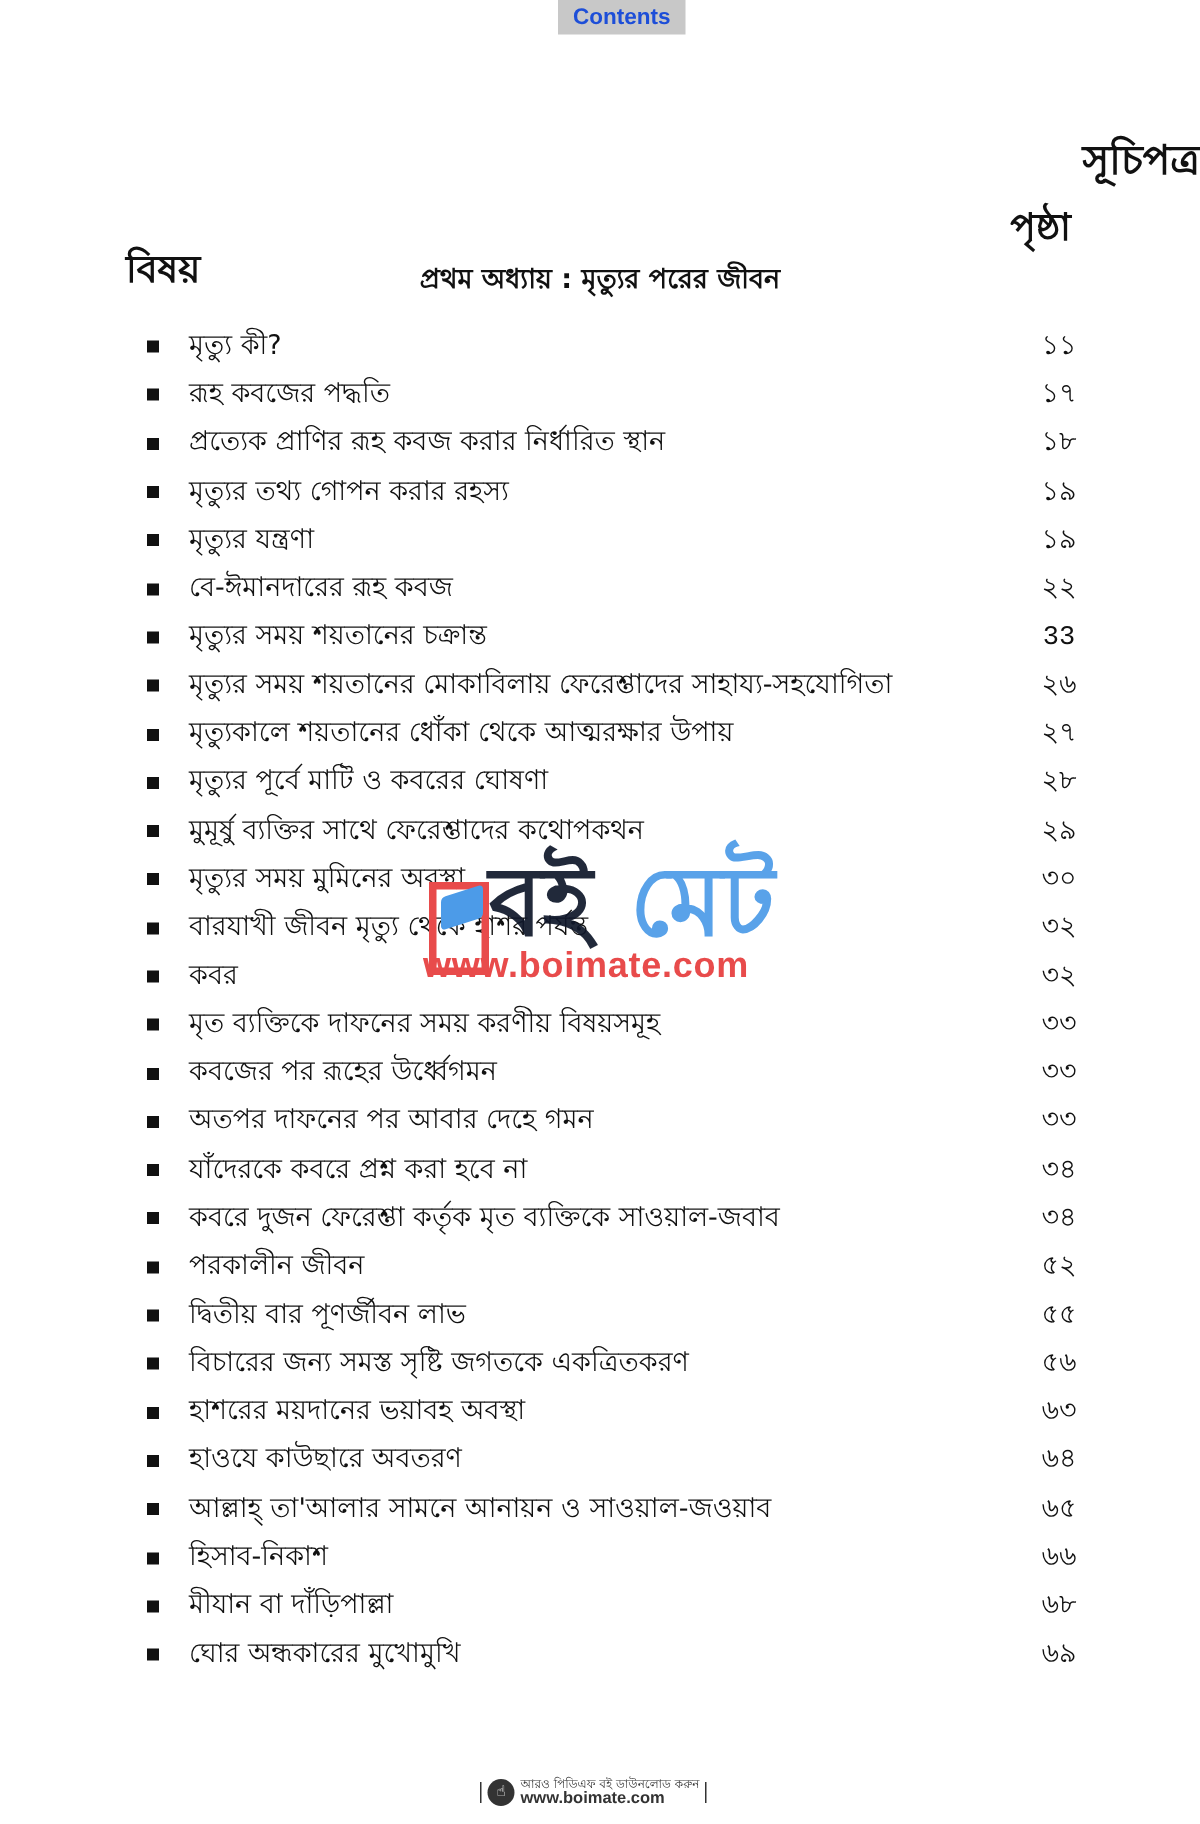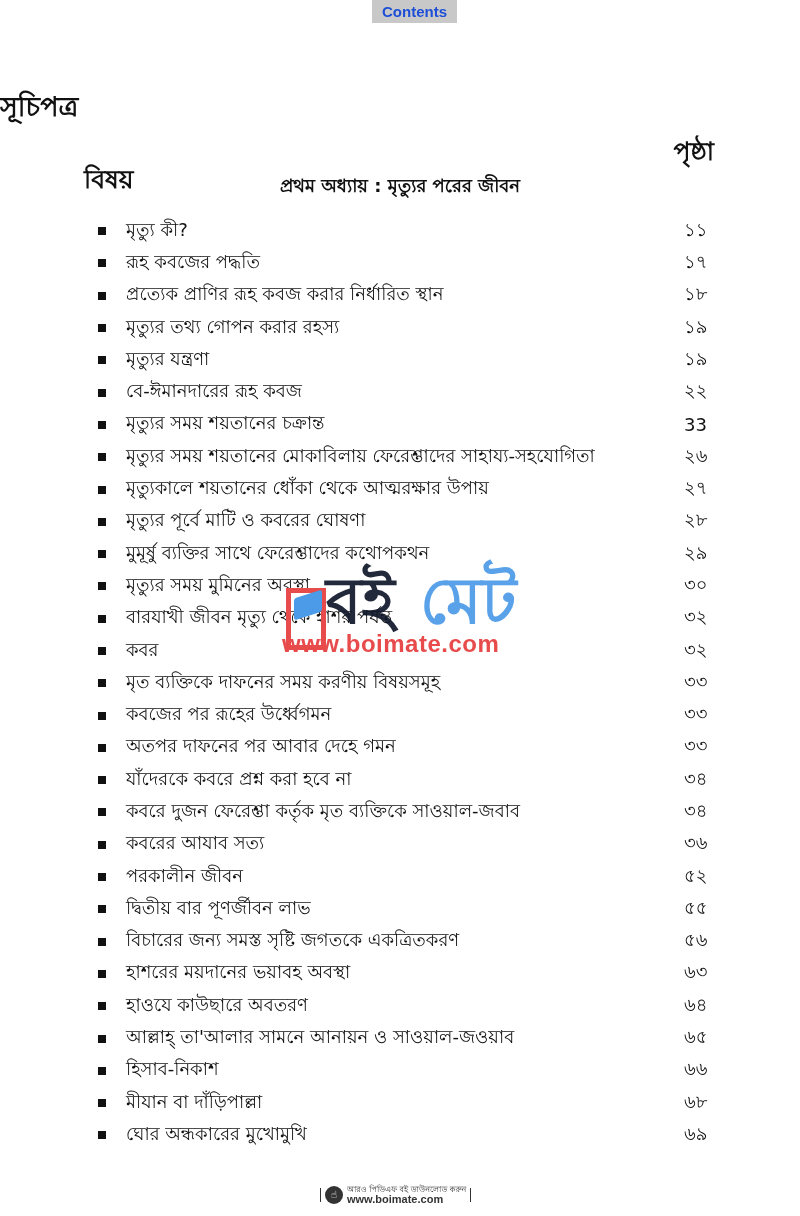--- a/index.html
+++ b/index.html
@@ -6,35 +6,35 @@
   body {
     width: 800px; height: 1216px; background: #ffffff; position: relative; overflow: hidden;
     font-family: "DejaVu Sans", sans-serif; color: #111;
   }
   .contents-tab {
     position: absolute; left: 372px; top: 0; width: 85px; height: 23px;
     background: #c8c8c8; color: #1d4ed8; font-family: "Liberation Sans", sans-serif;
     font-weight: bold; font-size: 15px; line-height: 23px; text-align: center;
   }
   .page-title {
-    position: absolute; left: 0; width: 800px; top: 86px; text-align: left;
+    position: absolute; left: 0; width: 800px; top: 86px; text-align: right;
     font-size: 27px; font-weight: bold;
   }
   .col-head { position: absolute; top: 132px; font-size: 25px; font-weight: bold; }
   .col-left { left: 84px; margin-top: 28px; }
   .col-right { right: 86px; }
   .chapter {
     position: absolute; left: 0; width: 800px; top: 172px; text-align: center;
     font-size: 18px; font-weight: bold;
   }
   .toc { position: absolute; left: 86px; top: 203px; width: 630px; margin: 12px; padding: 0; list-style: none; }
   .toc li { height: 32.3px; display: flex; align-items: center; font-size: 18px; }
   .bullet { width: 8px; height: 8px; background: #111; margin-right: 20px; flex: none; }
   .title { flex: 1; white-space: nowrap; }
-  .page { width: 44px; text-align: left; flex: none; }
+  .page { width: 44px; text-align: center; flex: none; font-family: Liberation Mono, monospace; }
   .watermark {
     position: absolute; left: 280px; top: 558px; width: 250px; height: 100px; pointer-events: none;
   }
   .wm-box { position: absolute; left: 6px; top: 30px; width: 30px; height: 52px; border: 5px solid #e84b4b; }
   .wm-hex { position: absolute; left: 14px; top: 36px; width: 28px; height: 22px; background: #4c9be8; transform: skewY(-18deg); border-radius: 3px; }
   .wm-boi { position: absolute; left: 46px; top: -6px; font-size: 64px; font-weight: bold; color: #0f172a; opacity: 0.92; }
   .wm-mate { position: absolute; left: 140px; top: -6px; font-size: 64px; font-weight: bold; color: #4c9be8; opacity: 0.92; }
   .wm-url {
     position: absolute; left: 2px; top: 72px; font-family: "Liberation Sans", sans-serif;
     font-size: 24px; font-weight: bold; color: #e84b4b; letter-spacing: 0.5px;
@@ -146,25 +146,20 @@
     </li>
   <li>
       <span class="bullet"></span>
       <span class="title">যাঁদেরকে কবরে প্রশ্ন করা হবে না</span>
       <span class="page">৩৪</span>
     </li>
   <li>
       <span class="bullet"></span>
       <span class="title">কবরে দুজন ফেরেশ্তা কর্তৃক মৃত ব্যক্তিকে সাওয়াল-জবাব</span>
       <span class="page">৩৪</span>
-    </li>
-  <li>
-      <span class="bullet"></span>
-      <span class="title">কবরের আযাব সত্য</span>
-      <span class="page">৩৬</span>
     </li>
   <li>
       <span class="bullet"></span>
       <span class="title">পরকালীন জীবন</span>
       <span class="page">৫২</span>
     </li>
   <li>
       <span class="bullet"></span>
       <span class="title">দ্বিতীয় বার পূণর্জীবন লাভ</span>
       <span class="page">৫৫</span>

